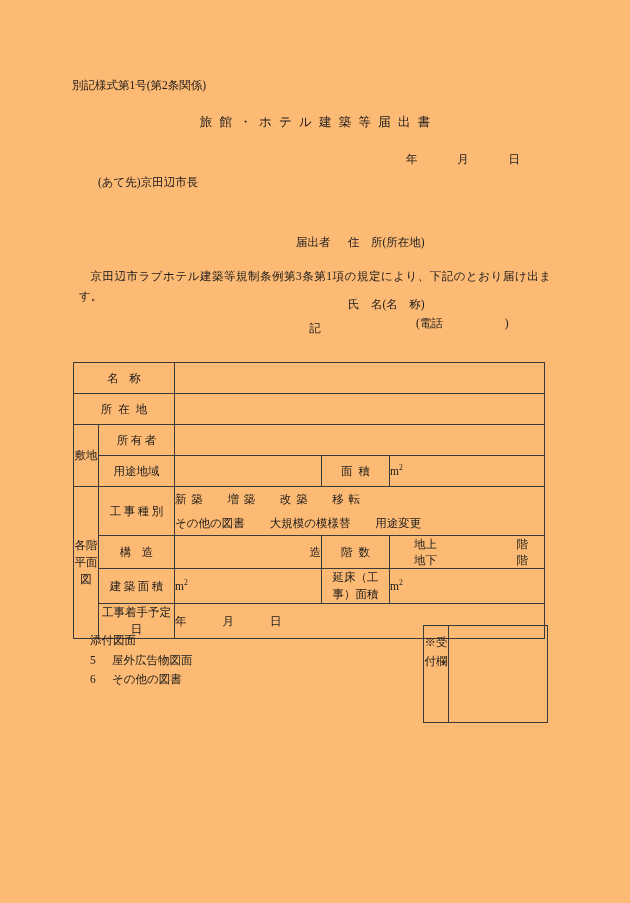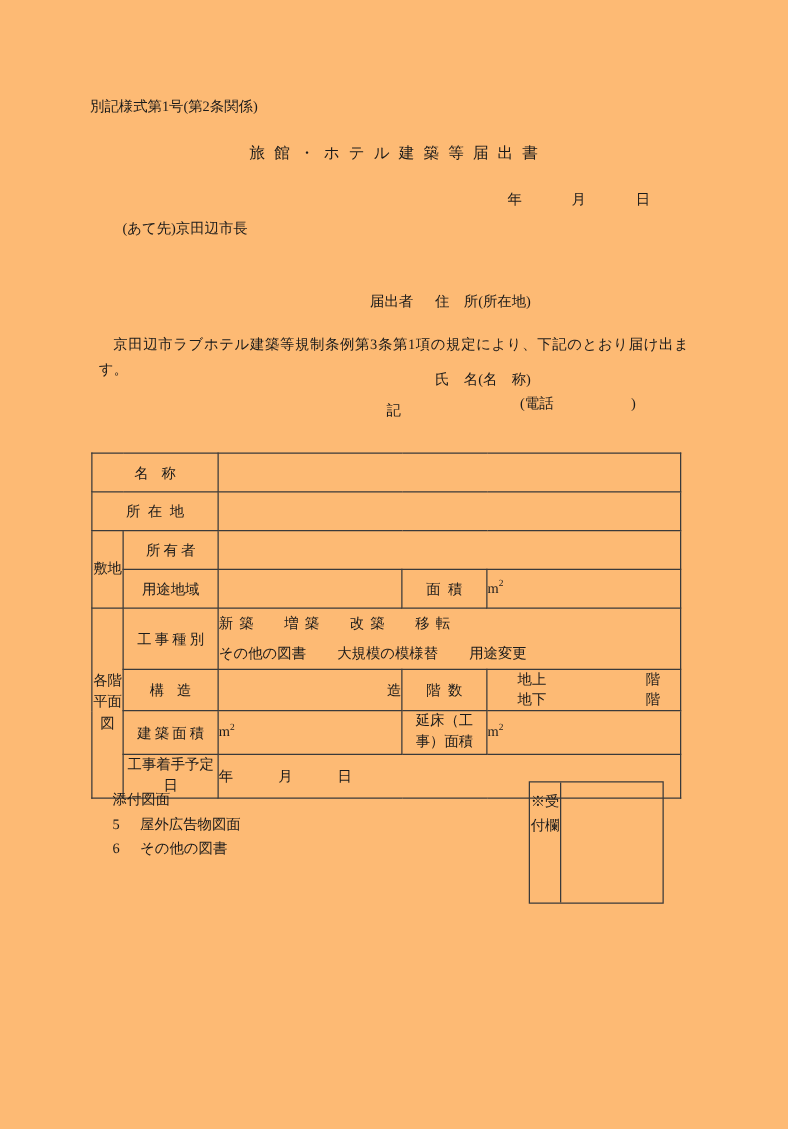--- a/index.html
+++ b/index.html
@@ -201,21 +201,21 @@
     display: inline-block;
     width: 22px;
     text-align: left;
   }
   .attach .sp-just { letter-spacing: 0.62em; }
 
   .recept {
     position: absolute;
     left: 344px;
     top: 0;
-    width: 108px;
+    width: 125px;
     height: 98px;
     border: 1px solid #3a3a3a;
     box-sizing: border-box;
     display: flex;
     gap: 32px;
   }
   .recept-label {
     width: 25px;
     border-right: 1px solid #3a3a3a;
     box-sizing: border-box;

